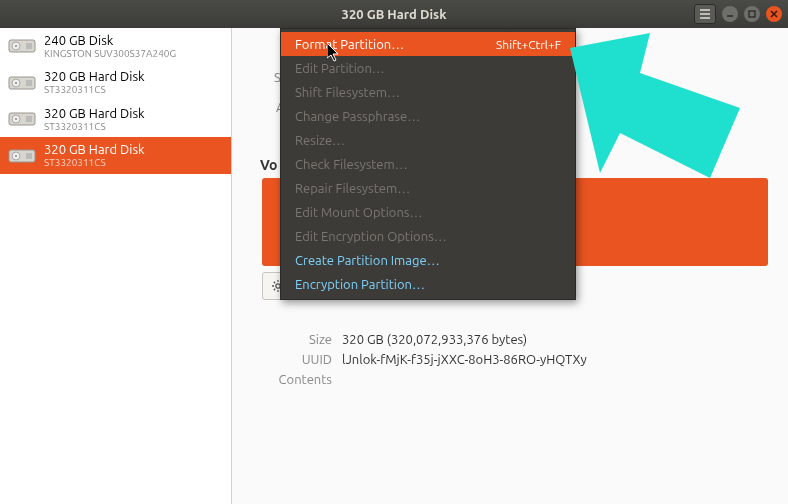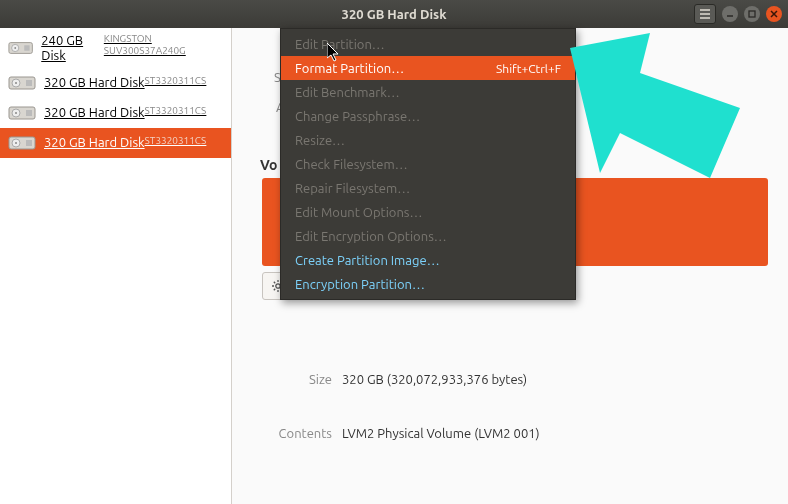--- a/index.html
+++ b/index.html
@@ -19,40 +19,40 @@
 
 
 .main { display: flex; height: calc(100% - 28px); }
 .sidebar { width: 232px; background: #fff; border-right: 1px solid #d4d0cb; overflow-y: auto; }
 .content { flex: 1; background: #fafafa; position: relative; }
 
 
 .disk-item { display: flex; align-items: center; padding: 5px 8px; gap: 8px; cursor: pointer; }
 .disk-item.selected { background: #e95420; color: #fff; }
 .disk-icon { width: 28px; height: 20px; }
-.disk-text { display: flex; flex-direction: row; line-height: 1.15; text-decoration: underline; }
+.disk-text { display: flex; flex-direction: column; line-height: 1.15; }
 .disk-name { font-size: 13px; }
 .disk-sub { font-size: 10px; color: #888; }
 .disk-item.selected .disk-sub { color: #f3d2c4; }
 
 
 .section-label { color: #888; font-size: 13px; padding-left: 12px; }
 .label-s { position:absolute; left:262px; top:70px; }
 .label-a { position:absolute; left:264px; top:100px; }
 
 
 .volumes-label { position:absolute; left:260px; top:157px; font-weight:bold; font-size:14px; color:#333;}
 .volume-bar { position:absolute; left:262px; top:178px; right:20px; height:88px; background:#e95420; border-radius:3px;}
 .vol-btn-row { position:absolute; left:262px; top:272px; display:flex; gap:4px;}
 .vol-btn { width:32px; height:28px; border:1px solid #c8c4bf; border-radius:3px; background:#f7f5f2; display:flex; align-items:center; justify-content:center; }
 .vol-btn svg{width:14px;height:14px;}
 
 
 .details { position:absolute; left:262px; top:332px; right:20px; font-size:13px; color:#333;}
-.details-row { display:flex; margin-bottom:6px;margin-top:40px; }
+.details-row { display:flex; margin-bottom:6px; }
 .details-key { width:70px; text-align:right; color:#888; margin-right:10px; }
 .details-val { flex:1; }
 
 
 .ctxmenu { position:absolute; left:280px; top:28px; width:296px; background:#3c3b37; border:1px solid #2b2a27; box-shadow: 2px 3px 8px rgba(0,0,0,0.4); padding:3px 0; z-index:50;}
 .ctxitem { height:24px; padding:0 14px; display:flex; align-items:center; justify-content:space-between; font-size:13px; color:#7dd3fc;}
 .ctxitem.disabled { color:#7a7771; }
 .ctxitem.highlight { background:#e95420; color:#fff; }
 .ctxitem .accel { font-size:12px; }
 
@@ -162,35 +162,38 @@
       </svg>
   </div>
 </div>
 
 <div class="details">
   <div class="details-row">
     <span class="details-key">Size</span>
     <span class="details-val">320 GB (320,072,933,376 bytes)</span>
   </div>
   <div class="details-row">
+    <span class="details-key">UUID</span>
+    <span class="details-val">lJnlok-fMjK-f35j-jXXC-8oH3-86RO-yHQTXy</span>
+  </div>
+  <div class="details-row">
     <span class="details-key">Contents</span>
-    <span class="details-val">LVM2 Physical Volume (LVM2 001)</span>
   </div>
 </div>
 
 <div class="ctxmenu">
-  <div class="ctxitem disabled">
-      <span>Edit Partition…</span>
-    </div>
   <div class="ctxitem highlight">
     <span>Format Partition…</span>
     <span class="accel">Shift+Ctrl+F</span>
   </div>
   <div class="ctxitem disabled">
-      <span>Edit Benchmark…</span>
+      <span>Edit Partition…</span>
+    </div>
+  <div class="ctxitem disabled">
+      <span>Shift Filesystem…</span>
     </div>
   <div class="ctxitem disabled">
       <span>Change Passphrase…</span>
     </div>
   <div class="ctxitem disabled">
       <span>Resize…</span>
     </div>
   <div class="ctxitem disabled">
       <span>Check Filesystem…</span>
     </div>

